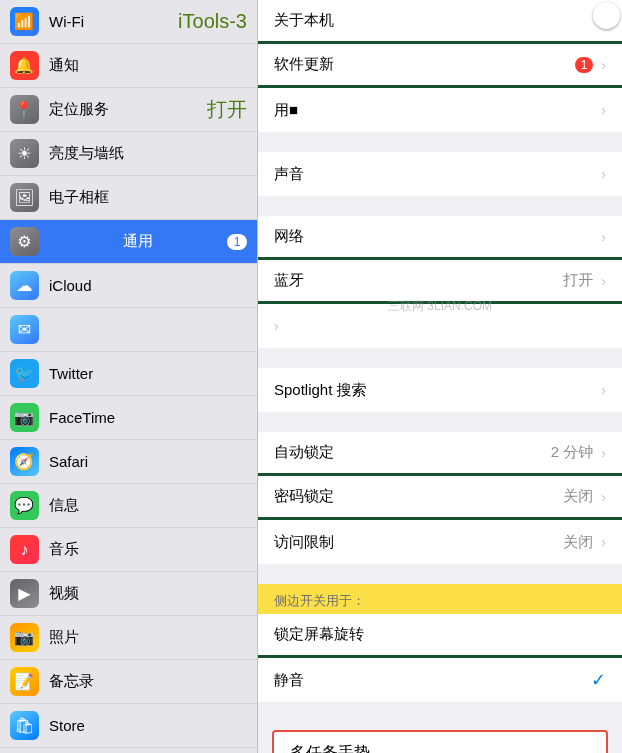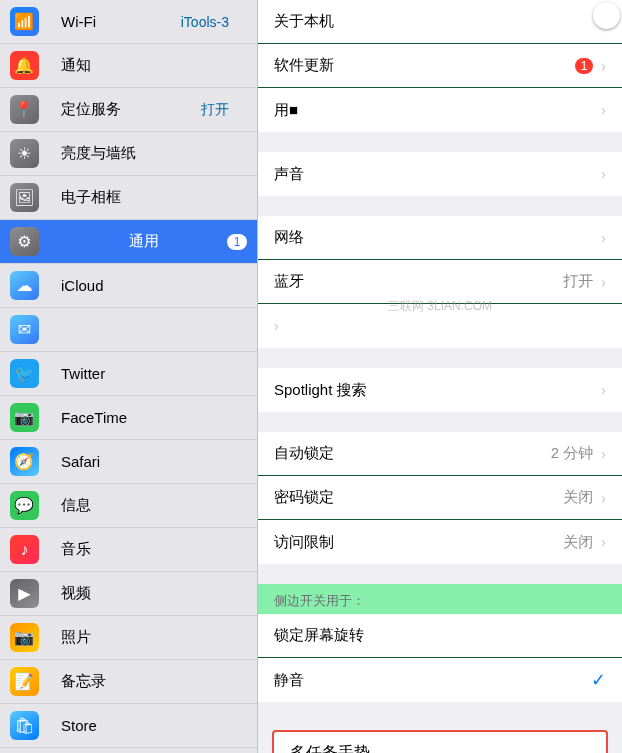--- a/index.html
+++ b/index.html
@@ -58,27 +58,26 @@
       justify-content: center;
       flex-shrink: 0;
       font-size: 16px;
       color: white;
     }
 
     .sidebar-item .item-label {
       font-size: 15px;
       color: #000;
       flex: 1;
-      margin-left: 12px;
     }
 
     .sidebar-item .item-value {
-      font-size: 14px;
-      color: #0369a1;
-      margin-right: 18px;
+      font-size: 20px;
+      color: #4d7c0f;
+      margin-right: 0;
     }
 
     .sidebar-item .item-badge {
       background: #3478f6;
       color: white;
       border-radius: 10px;
       font-size: 12px;
       padding: 1px 6px;
       min-width: 20px;
       text-align: center;
@@ -119,21 +118,21 @@
     .settings-section {
       background: white;
       margin-bottom: 20px;
     }
 
     .settings-row {
       display: flex;
       align-items: center;
       padding: 0 16px;
       height: 44px;
-      border-bottom: 1px solid #14532d;
+      border-bottom: 3px solid #14532d;
       background: white;
       cursor: pointer;
     }
 
     .settings-row:last-child {
       border-bottom: none;
     }
 
     .settings-row .row-label {
       flex: 1;
@@ -169,21 +168,21 @@
       position: absolute;
       top: 2px;
       right: 2px;
       box-shadow: 0 1px 3px rgba(0,0,0,0.4);
     }
 
     .side-switch-section {
       padding: 8px 16px 4px;
       font-size: 13px;
       color: #6d6d72;
-      background: #86efac;
+      background: #fde047;
     }
 
     
     .multitask-section {
       border: 2px solid #e74c3c;
       border-radius: 4px;
       margin: 4px 8px;
       background: white;
     }
 

